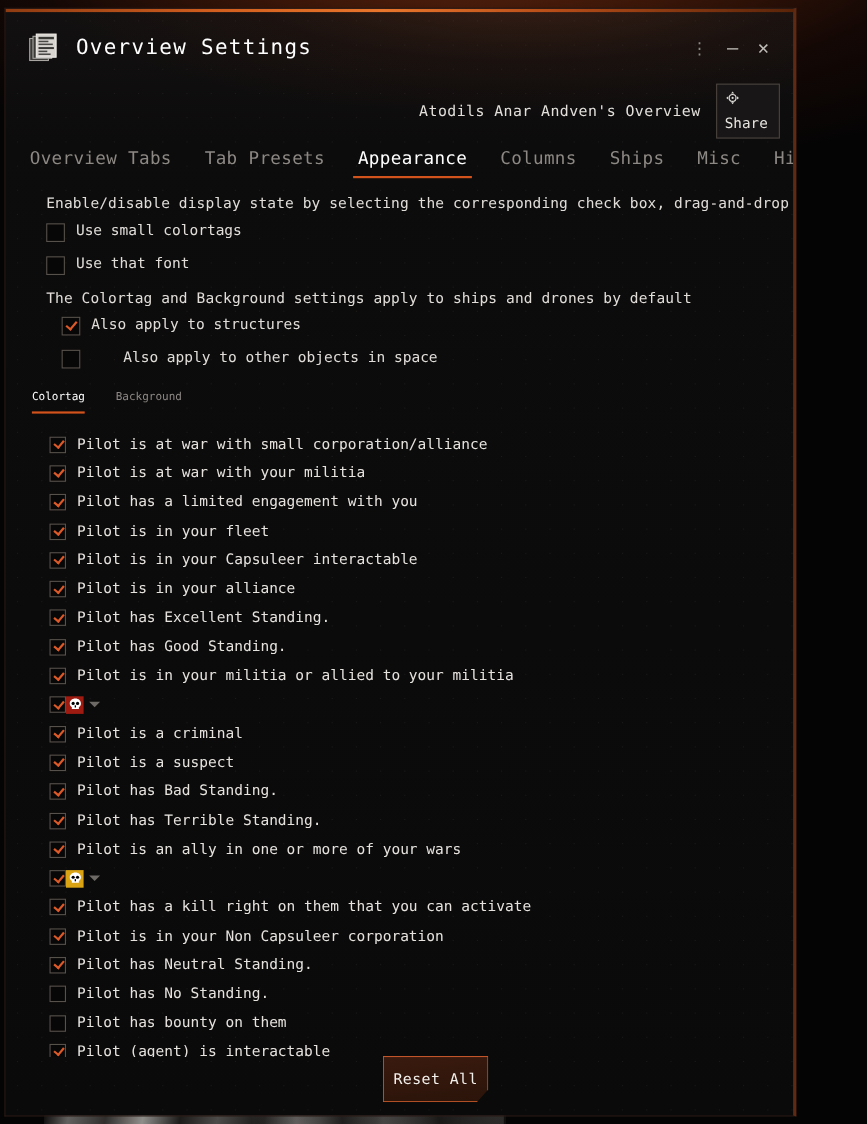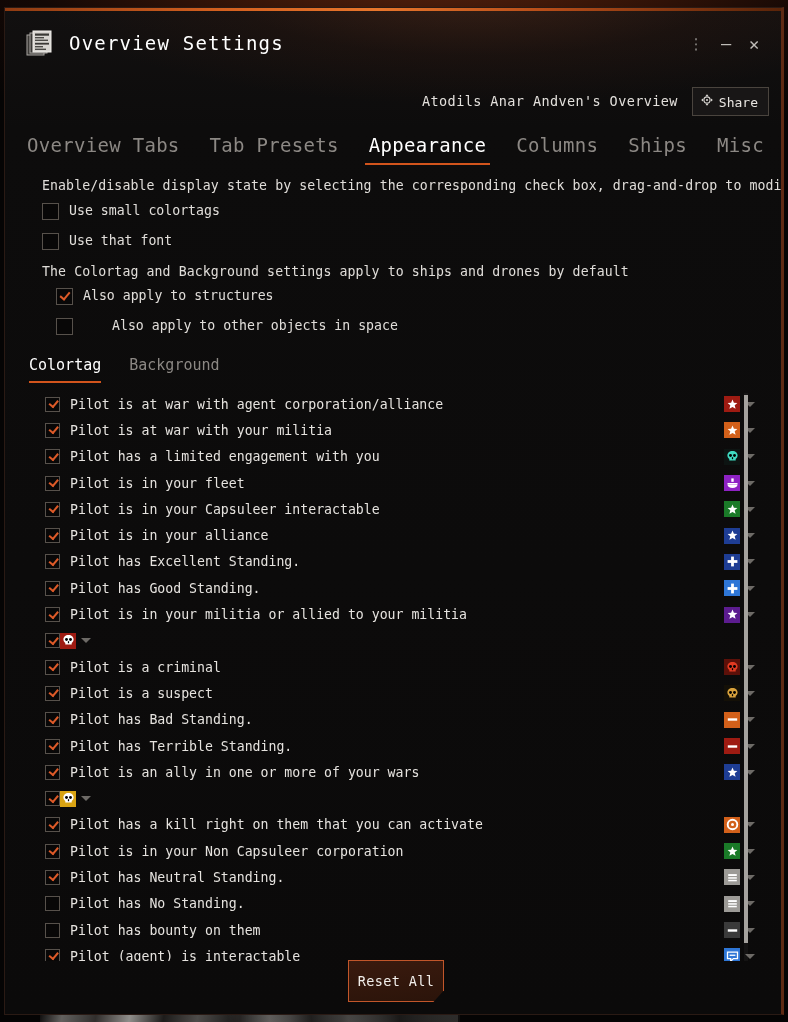--- a/index.html
+++ b/index.html
@@ -45,21 +45,21 @@
     background: linear-gradient(85deg, rgba(200,198,194,.0) 0%, rgba(200,198,194,.35) 18%,
       rgba(30,29,28,.7) 36%, rgba(190,188,185,.3) 52%, rgba(22,21,20,.8) 74%, rgba(130,128,125,.25) 100%);
     filter: blur(.4px);
   }
 
   
   #window {
     position: absolute;
     left: 4px;
     top: 7px;
-    width: 780px;
+    width: 720px;
     height: 1008px;
     background:
       radial-gradient(ellipse 560px 150px at 470px -20px, rgba(150,70,34,.30) 0%, rgba(80,34,16,.16) 45%, rgba(10,8,7,0) 78%),
       linear-gradient(180deg, #121010 0%, #0d0c0c 12%, #0b0a0a 100%);
     border: 1px solid #2a1a14;
     border-right: 3px solid #5e2a14;
     box-sizing: border-box;
     overflow: hidden;
   }
   #window::before {
@@ -126,40 +126,41 @@
     gap: 14px;
   }
   #overview-name {
     font-size: 13.5px;
     color: #e3e0dc;
     letter-spacing: .4px;
     white-space: nowrap;
   }
   #share-btn {
     display: flex;
-    align-items: flex-end;
+    align-items: flex-start;
     gap: 5px;
     padding: 5px 10px 5px 7px;
     border: 1px solid #4a443e;
     background: #181616;
     color: #e8e5e1;
     font-size: 13px;
     cursor: pointer;
+    flex-direction: column;
   }
 
   
   #tabs {
     position: absolute;
     left: 22px;
     top: 124px;
     display: flex;
     gap: 0;
   }
   .tab {
-    font-size: 19px;
+    font-size: 16px;
     color: #8c8884;
     padding: 2px 15px 9px 15px;
     position: relative;
     cursor: pointer;
     white-space: nowrap;
     letter-spacing: .3px;
   }
   .tab:first-child { padding-left: 0; }
   .tab.active { color: #ffffff; }
   .tab.active::after {
@@ -230,21 +231,21 @@
   #opt3 { left: 51px; top: 310px; gap: 39px; }
 
   
   #subtabs {
     position: absolute;
     left: 22px;
     top: 346px;
     display: flex;
   }
   .subtab {
-    font-size: 15px;
+    font-size: 10px;
     color: #8c8884;
     padding: 2px 14px 9px 14px;
     position: relative;
     cursor: pointer;
     white-space: nowrap;
   }
   .subtab:first-child { padding-left: 2px; }
   .subtab.active { color: #ffffff; }
   .subtab.active::after {
     content: "";
@@ -427,21 +428,21 @@
 
   <div id="subtabs">
       <div class="subtab active">Colortag</div>
       <div class="subtab">Background</div>
     </div>
 
   <div id="list-wrap">
     <div id="list">
         <div class="row">
           <span class="cbx checked"></span>
-          <span class="row-label">Pilot is at war with agent corporation/alliance</span>
+          <span class="row-label">Pilot is at war with small corporation/alliance</span>
           <span class="tag-wrap">
             <span class="tag" style="background: rgb(158, 27, 18);">
               <svg width="13" height="13" viewBox="0 0 13 13">
                 <path d="M6.5 1.4 L7.9 4.7 L11.4 5 L8.7 7.3 L9.6 10.8 L6.5 8.9 L3.4 10.8 L4.3 7.3 L1.6 5 L5.1 4.7 Z" fill="#ffffff"></path>
               </svg>
             </span>
             <span class="caret"></span>
           </span>
         </div>
         <div class="row">

